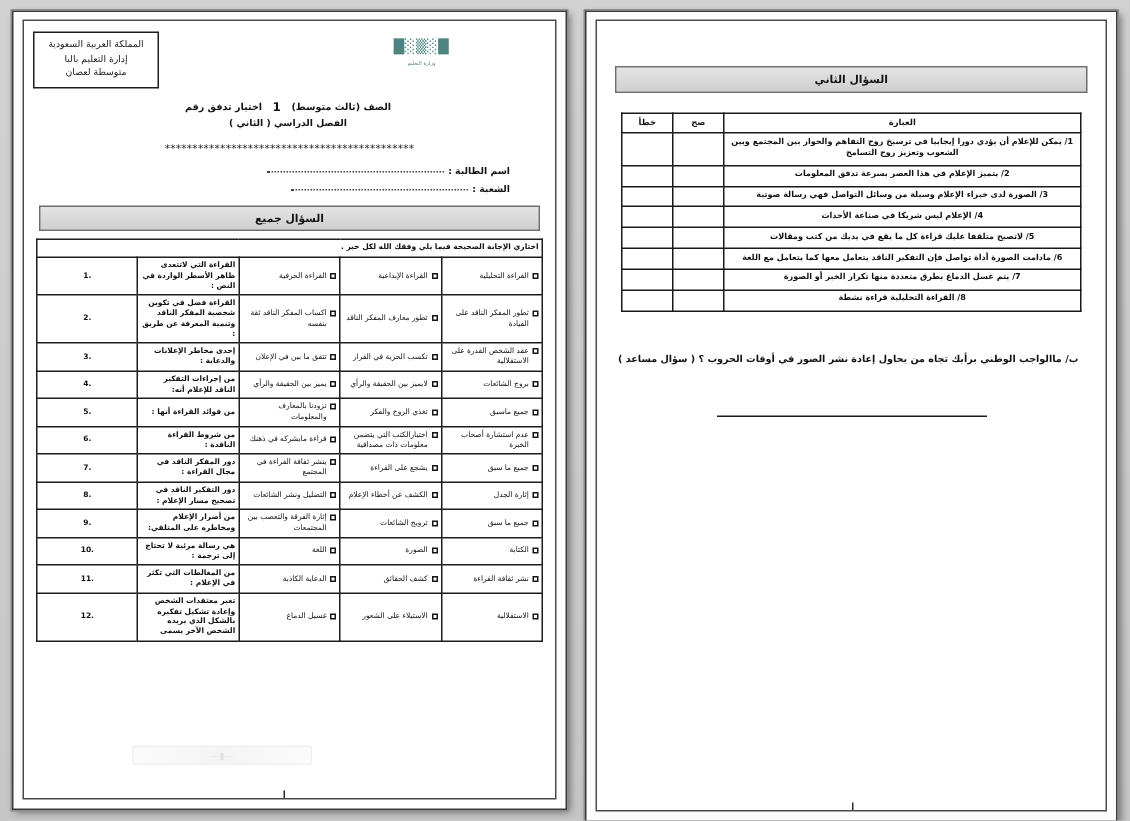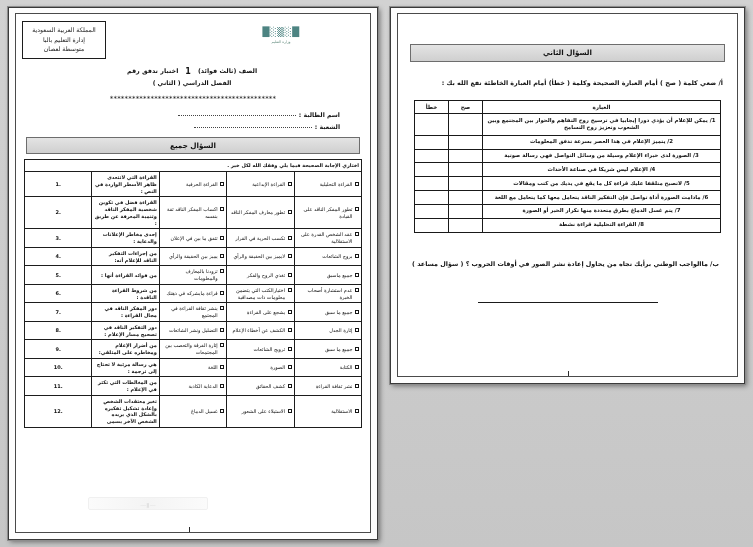--- a/index.html
+++ b/index.html
@@ -20,21 +20,21 @@
   
   .sheet {
     position: absolute;
     background: #fdfdfd;
     border: 1px solid #3a3a3a;
     box-shadow: 0 0 0 1px #8d8d8d, 2px 2px 5px rgba(0,0,0,.45);
     overflow: hidden;
     direction: rtl;
   }
   .sheet-left  { left: 8px;   top: 7px; width: 370px; height: 533px; }
-  .sheet-right { left: 390px; top: 7px; width: 355px; height: 377px; }
+  .sheet-right { left: 390px; top: 7px; width: 355px; height: 541px; }
 
   .sheet-inner {
     position: absolute;
     left: 6px; right: 6px; top: 5px; bottom: 6px;
     border: 1px solid #4a4a4a;
     background: #fff;
   }
 
   
   .hdr {
@@ -280,21 +280,21 @@
           <div>إدارة التعليم بالبا</div>
           <div>متوسطة لعصان</div>
         </div>
         <div class="hdr-logo">
           <div class="logo-mark">█░▒░█</div>
           <div class="logo-sub">وزارة التعليم</div>
         </div>
       </div>
 
       <div class="title-line">
-        <span>الصف (ثالث فوائد)</span>
+        <span>الصف (ثالث متوسط)</span>
         <span class="num">1</span>
         <span>اختبار تدفق رقم</span>
       </div>
       <div class="title-line2">الفصل الدراسي      ( الثاني   )</div>
 
       <div class="stars">*********************************************</div>
 
       <div class="field-rows">
         <div class="field-row">
           <span>اسم الطالبة :</span>
@@ -585,21 +585,20 @@
       <div class="watermark">—▮—</div>
       <div class="page-edge-tick" style="left:49%"></div>
     </div>
   </div>
 
   <div class="sheet sheet-right">
     <div class="sheet-inner">
 
       <div class="sec-bar sec-bar-r">السؤال الثاني</div>
 
-      <div class="tf-prompt">أ/ ضعي كلمة ( صح ) أمام العبارة الصحيحة وكلمة ( خطأ) أمام العبارة الخاطئة نفع الله بك :</div>
 
       <div class="tf-wrap">
         <table class="tf">
           <thead>
             <tr>
               <th class="c-stmt">العبارة</th>
               <th class="col-mark">صح</th>
               <th class="col-mark">خطأ</th>
             </tr>
           </thead>

